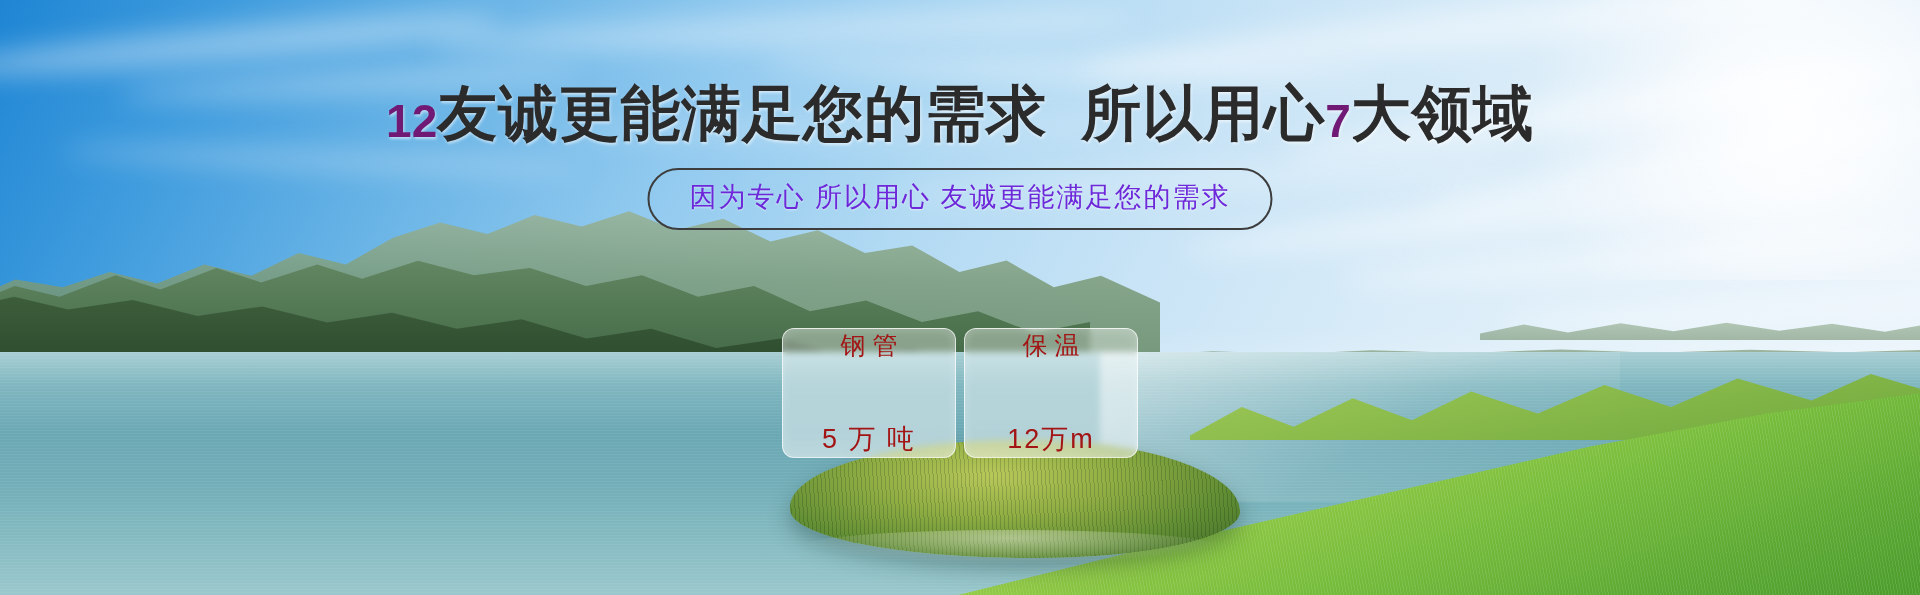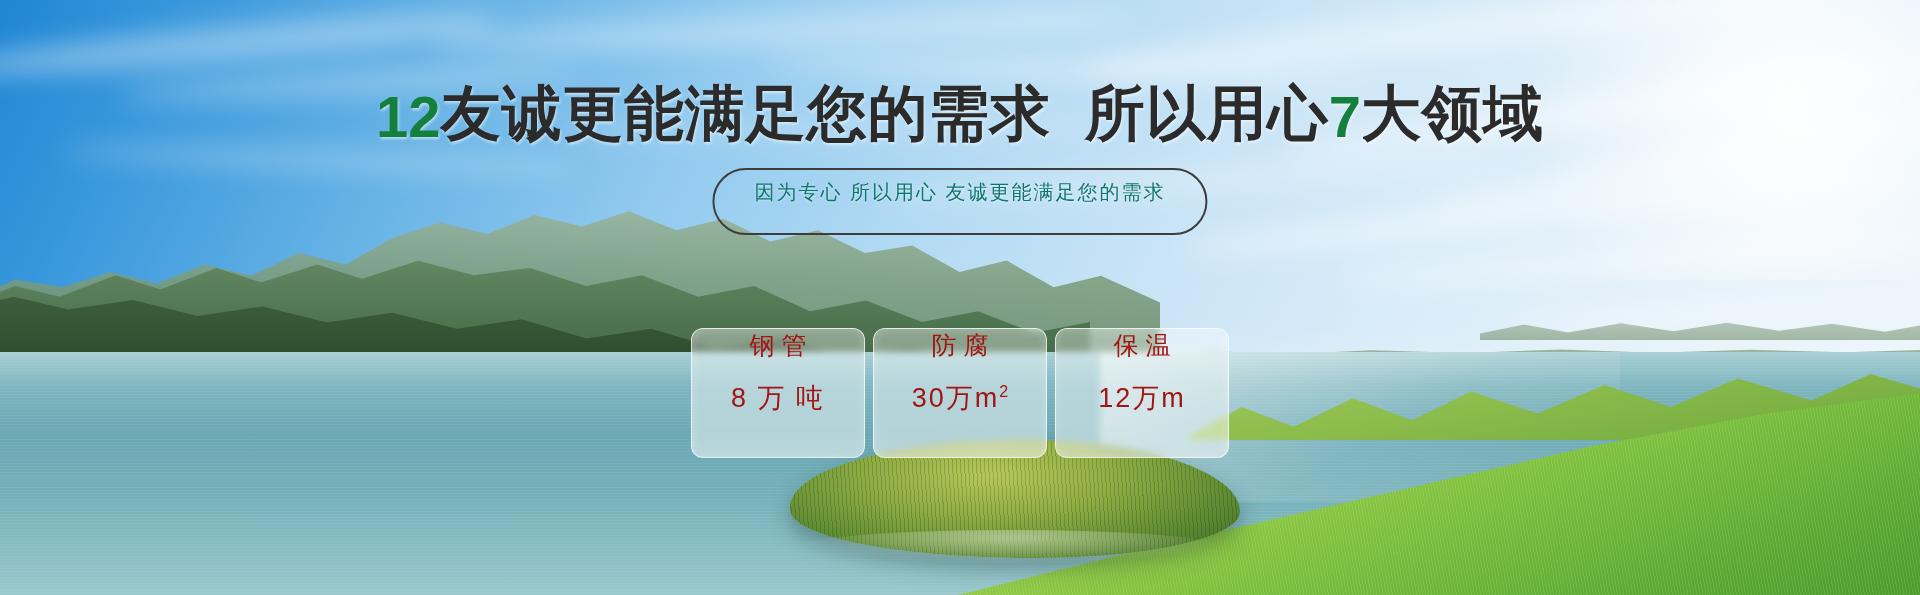--- a/index.html
+++ b/index.html
@@ -123,42 +123,42 @@
     background:linear-gradient(180deg,#93ad8c 0%,#728f6c 100%);opacity:.6;
     clip-path:polygon(0% 70%,10% 30%,20% 66%,32% 24%,44% 60%,56% 22%,68% 58%,80% 26%,92% 62%,100% 34%,100% 100%,0% 100%);}
 
   
   .headline{position:absolute;left:0;top:84px;width:1920px;
     text-align:center;line-height:1;
     font-size:60px;font-weight:700;letter-spacing:1px;
     color:#2b2b2b;white-space:nowrap;
     text-shadow:1px 2px 3px rgba(255,255,255,.55);
     user-select:none;}
-  .headline .num{color:#15803d;font-size:58px;font-weight:700;
+  .headline .num{color:#701a75;font-size:46px;font-weight:700;
     letter-spacing:0;vertical-align:-3px;}
   .headline .gap{display:inline-block;width:34px;}
 
   
   .pill{position:absolute;left:50%;top:168px;transform:translateX(-50%);
-    padding:9px 40px 27px;
+    padding:9px 40px 13px;
     border:2px solid #3d3d3d;border-radius:34px;
-    font-size:20px;letter-spacing:2px;color:#0f766e;
+    font-size:27px;letter-spacing:2px;color:#6d28d9;
     white-space:nowrap;background:transparent;
     text-shadow:0 1px 2px rgba(255,255,255,.5);}
 
   
   .cards{position:absolute;left:50%;top:328px;transform:translateX(-50%);
     display:flex;gap:8px;}
   .card{width:172px;height:128px;
     background:linear-gradient(180deg, rgba(255,255,255,.34) 0%, rgba(255,255,255,.52) 100%);
     border:1px solid rgba(255,255,255,.72);
     border-radius:12px;
     backdrop-filter:blur(3px);
     display:flex;flex-direction:column;
-    align-items:center;justify-content:flex-start;gap:18px;
+    align-items:center;justify-content:space-between;gap:18px;
     box-shadow:0 2px 10px rgba(255,255,255,.22) inset;}
   .card-title{font-size:25px;color:#a31414;letter-spacing:7px;
     text-indent:7px;font-weight:400;}
   .card-value{font-size:27px;color:#a31414;letter-spacing:2px;font-weight:400;}
   .card-value sup{font-size:16px;vertical-align:super;letter-spacing:0;}
 </style>
 </head>
 <body>
 
 <div class="banner">
@@ -193,27 +193,23 @@
   <div class="island-edge"></div>
 
   <div class="headline"><span class="num">12</span><span>友诚更能满足您的需求</span><span class="gap"></span><span>所以用心</span><span class="num">7</span><span>大领域</span></div>
 
   <div class="pill">因为专心 所以用心  友诚更能满足您的需求</div>
 
   <div class="cards">
 
     <div class="card">
       <div class="card-title">钢管</div>
-      <div class="card-value"><span>8 万 吨</span></div>
+      <div class="card-value"><span>5 万 吨</span></div>
     </div>
 
-    <div class="card">
-      <div class="card-title">防腐</div>
-      <div class="card-value"><span>30万m</span><sup>2</sup></div>
-    </div>
 
     <div class="card">
       <div class="card-title">保温</div>
       <div class="card-value"><span>12万m</span></div>
     </div>
 
   </div>
 </div>
 
 </body></html>

